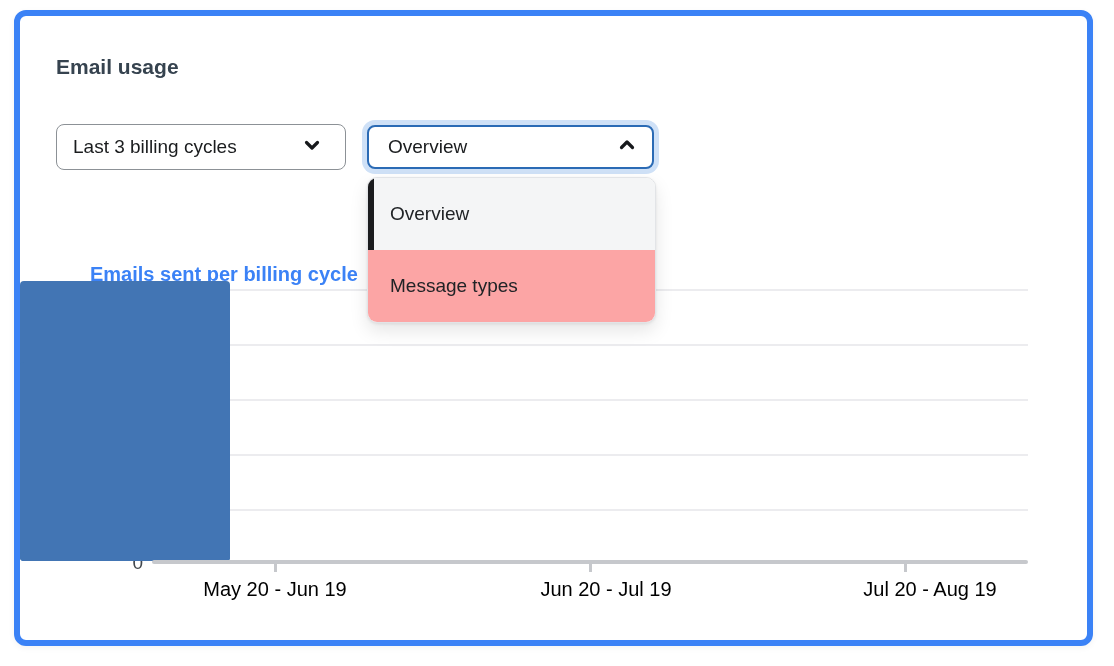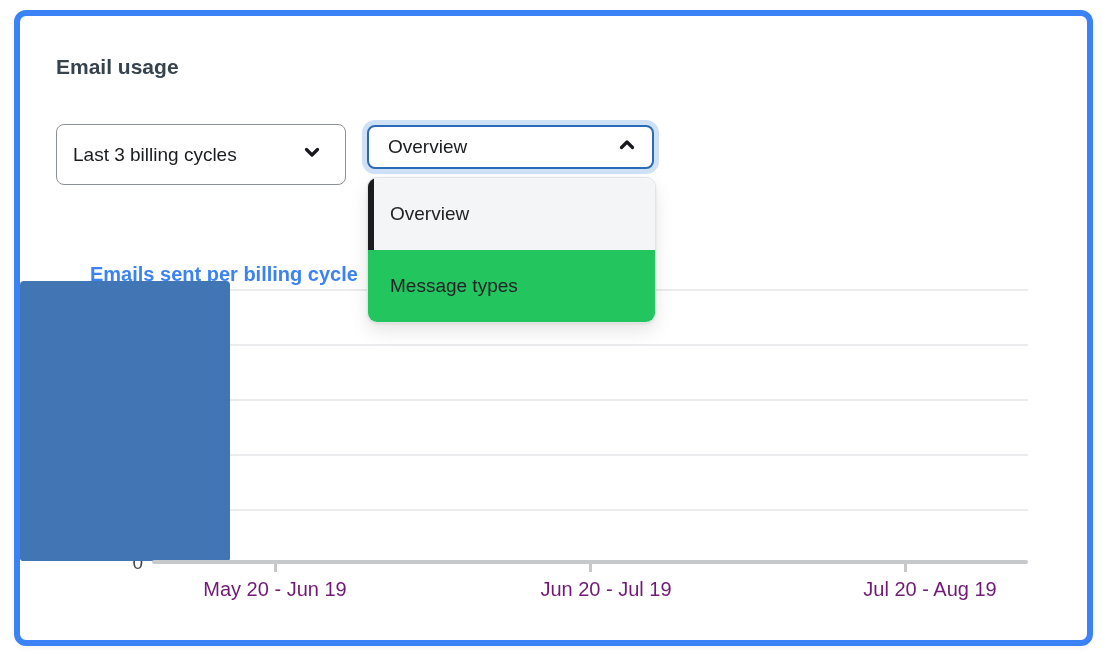--- a/index.html
+++ b/index.html
@@ -9,34 +9,34 @@
   .panel { position:absolute; left:14px; top:10px; width:1079px; height:636px;
            background:#ffffff; border:6px solid #3b82f6; border-radius:12px;
            box-shadow:0 2px 6px rgba(0,0,0,0.05); }
 
   .page-title { position:absolute; left:36px; top:39px; font-size:21px;
                 font-weight:700; color:#36434f; }
 
   
   .select { display:flex; align-items:center; justify-content:space-between;
             background:#fff; font-size:19px; color:#1a1c1e; cursor:pointer; }
-  .select-cycles { position:absolute; left:36px; top:108px; width:290px; height:61px;
+  .select-cycles { position:absolute; left:36px; top:108px; width:290px; height:46px;
                    border:1.5px solid #8c9196; border-radius:8px; padding:0 22px 0 16px; }
   .select-view { position:absolute; left:347px; top:109px; width:287px; height:44px;
                  border:2px solid #2b6bb5; border-radius:8px; padding:0 14px 0 19px;
                  box-shadow:0 0 0 5px #cfe1f7; z-index:25; }
   .chev { flex:0 0 auto; }
 
   
   .menu { position:absolute; left:347px; top:161px; width:289px; z-index:30;
           background:#fff; border:1px solid #e2e4e7; border-radius:10px;
           box-shadow:0 8px 18px rgba(0,0,0,0.10), 0 1px 3px rgba(0,0,0,0.08);
           overflow:hidden; }
   .menu-item { position:relative; height:72px; display:flex; align-items:center;
-               padding-left:22px; font-size:19px; color:#202326; background:#22c55e;
+               padding-left:22px; font-size:19px; color:#202326; background:#fca5a5;
                cursor:pointer; }
   .menu-item.selected { background:#f4f5f6; }
   .indicator { position:absolute; left:0; top:0; width:6px; height:100%;
                background:#1b1c1e; }
 
   
   .chart { position:absolute; inset:0; z-index:1; }
   .chart-title { position:absolute; left:70px; top:203px; font-size:20px;
                  font-weight:700; color:#3b82f6; white-space:nowrap;margin-top:44px; }
   .ylab { position:absolute; left:0; width:123px; text-align:right;
@@ -50,21 +50,21 @@
   .grid:nth-child(5){ top:493px; }
   .axis-line { position:absolute; left:132px; top:544px; width:876px; height:4px;
                background:#c6c8cc; border-radius:2px; }
   .bar { position:absolute; width:210px; border-radius:4px; }
   .bar:nth-of-type(1){ left:150px; } .bar:nth-of-type(2){ left:465px; }
   .bar:nth-of-type(3){ left:780px; }
   .xtick { position:absolute; top:548px; width:3px; height:8px; background:#c6c8cc; }
   .xtick:nth-child(1){ left:254px; } .xtick:nth-child(2){ left:569px; }
   .xtick:nth-child(3){ left:884px; }
   .xlab { position:absolute; top:562px; width:300px; text-align:center;
-          font-size:20px; color:#701a75; }
+          font-size:20px; color:#000000; }
   .xlab:nth-child(1){ left:105px; } .xlab:nth-child(2){ left:436px; }
   .xlab:nth-child(3){ left:760px; }
 </style>
 </head>
 <body>
 
 <div class="panel">
 
   <div class="page-title">Email usage</div>
 

